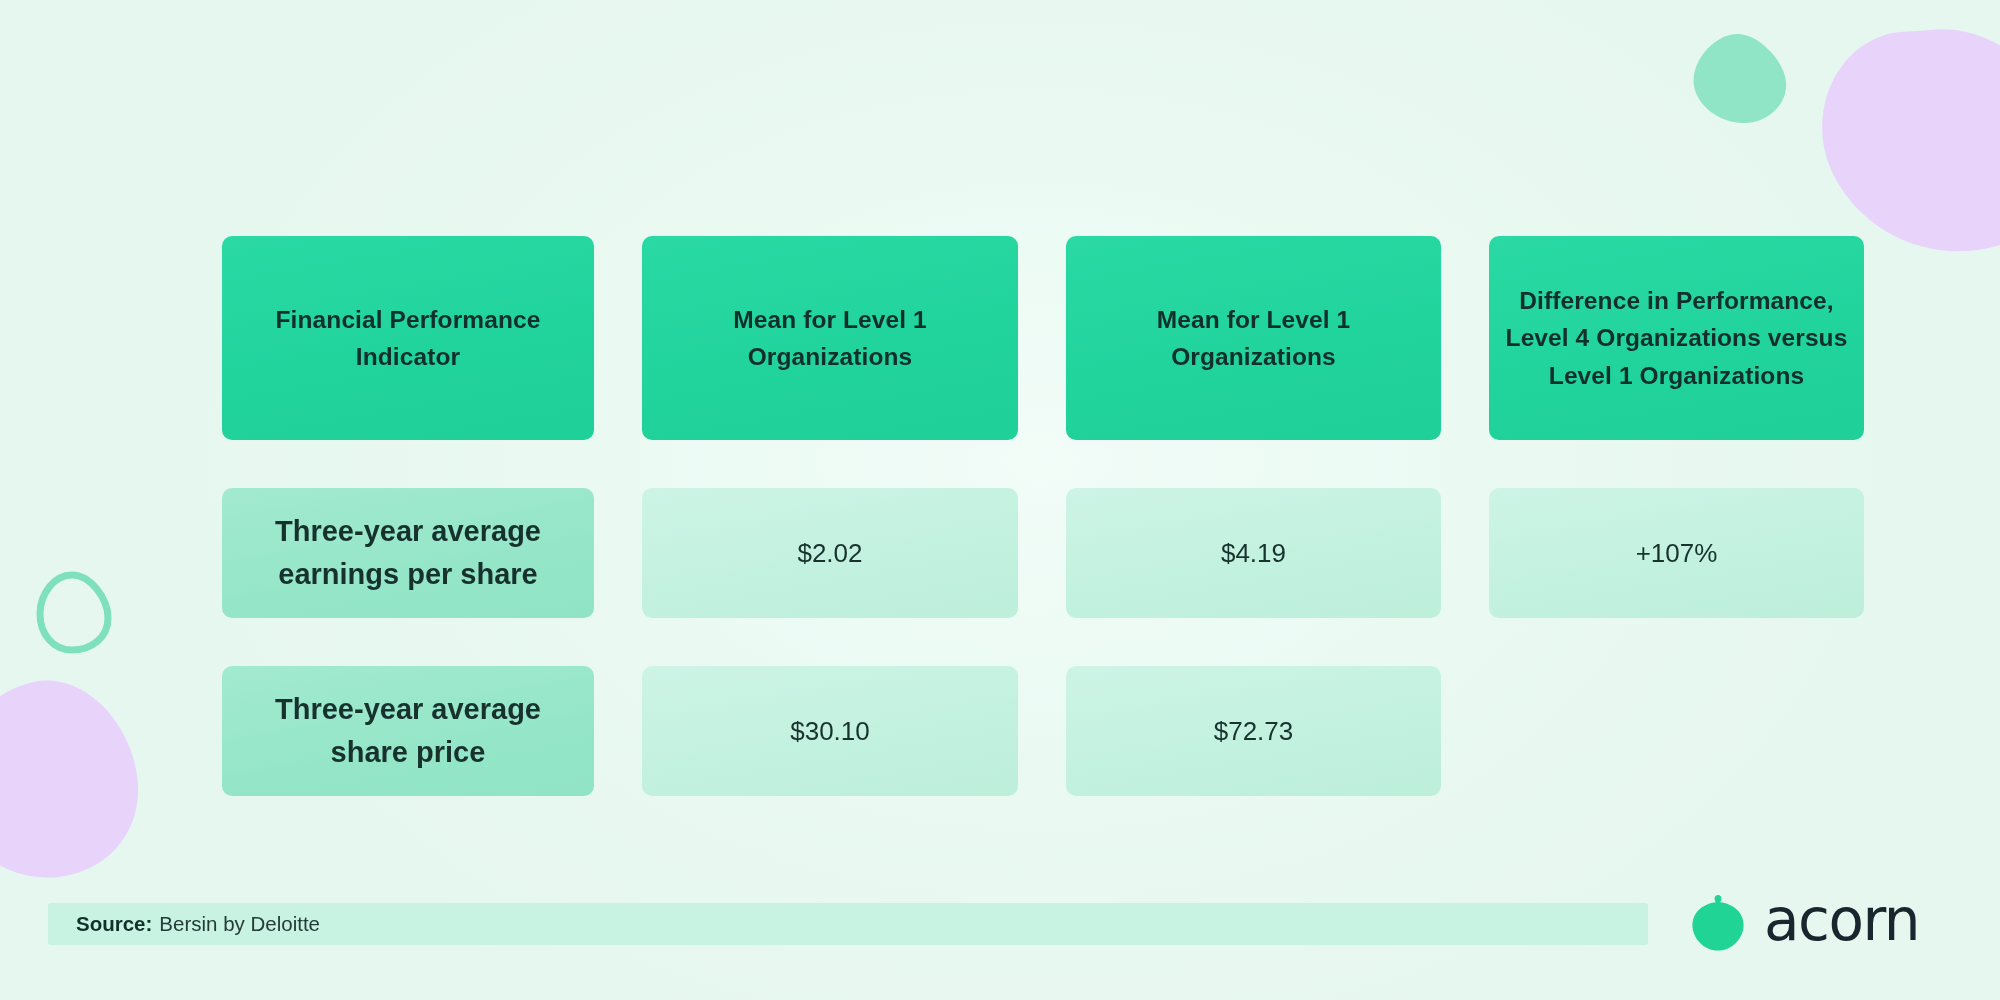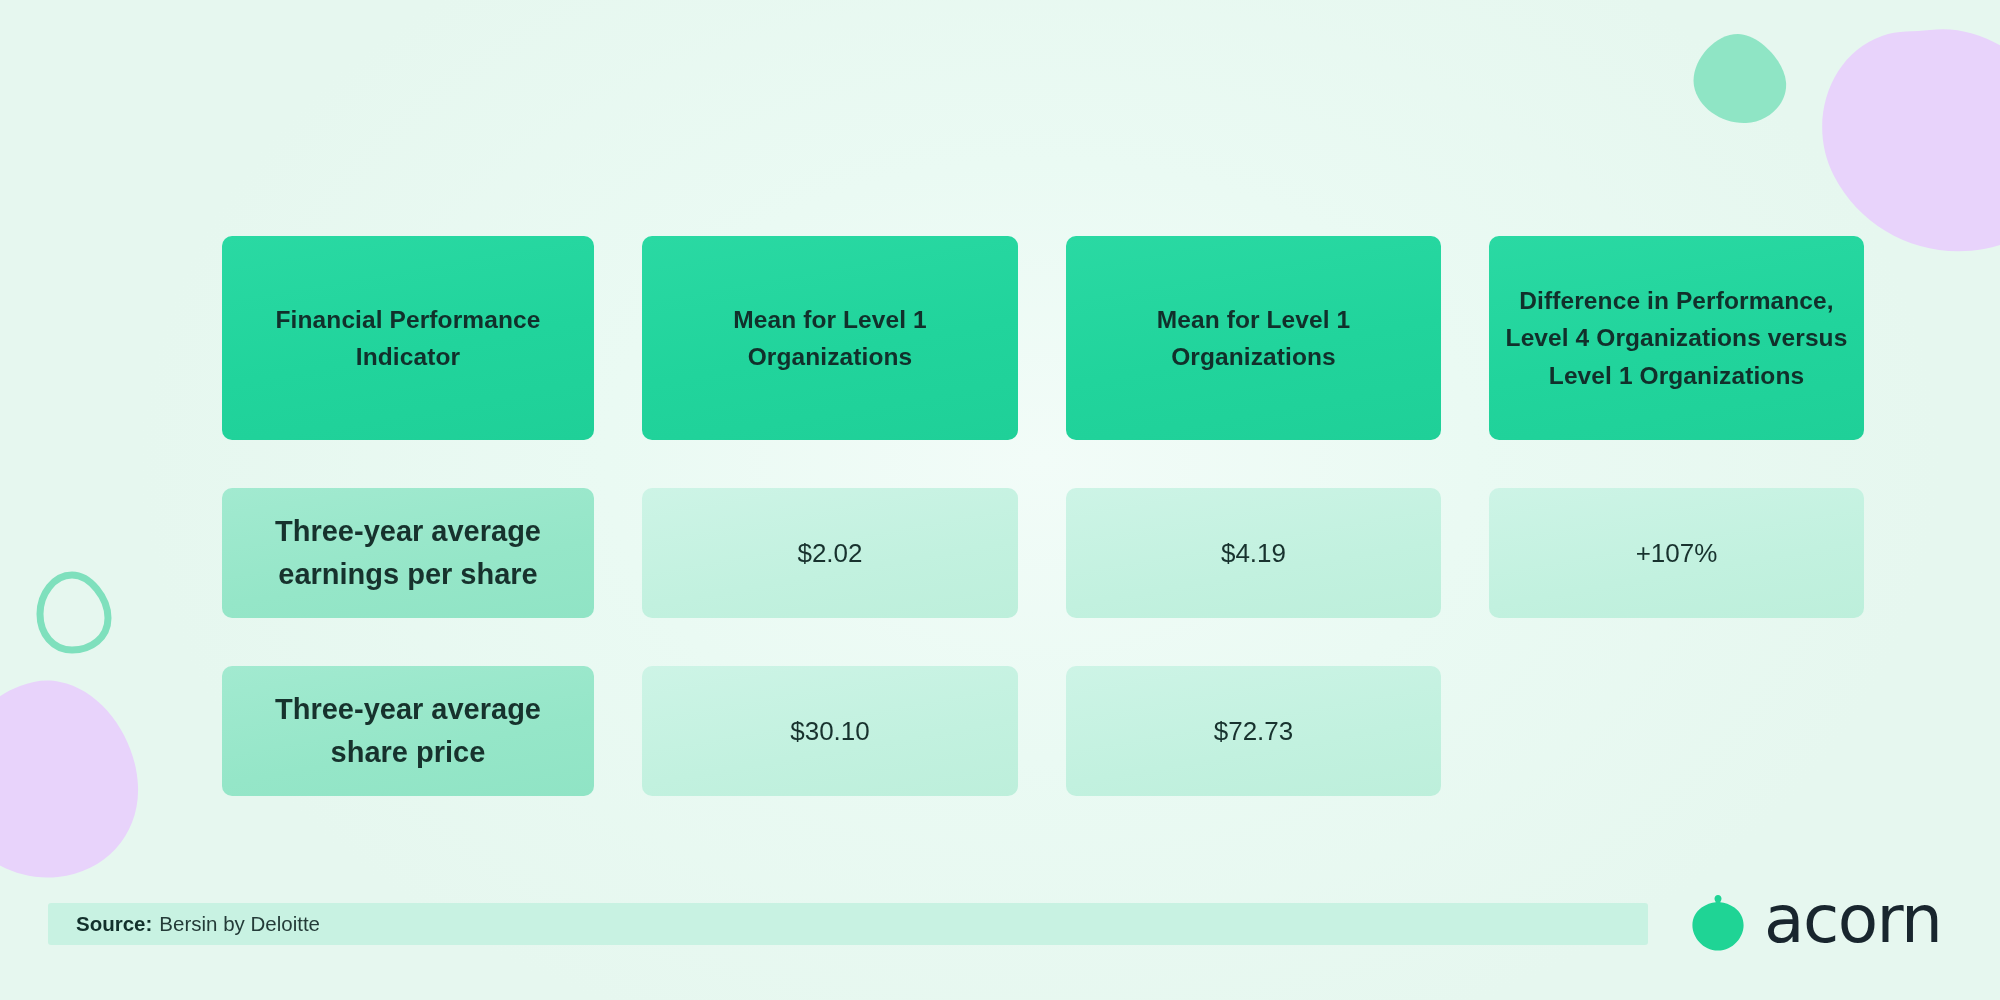--- a/index.html
+++ b/index.html
@@ -159,21 +159,21 @@
     top: 888px;
     height: 70px;
     display: flex;
     align-items: center;
     gap: 18px;
     z-index: 3;
   }
   #logo-mark { width: 56px; height: 62px; display: block; }
   #logo-word {
     font-family: "DejaVu Sans", sans-serif;
-    font-size: 66px;
+    font-size: 58px;
     font-weight: 400;
     letter-spacing: -1.5px;
     color: #19262e;
     line-height: 1;
     margin-top: -6px;
   }
 </style>
 </head>
 <body>
 

